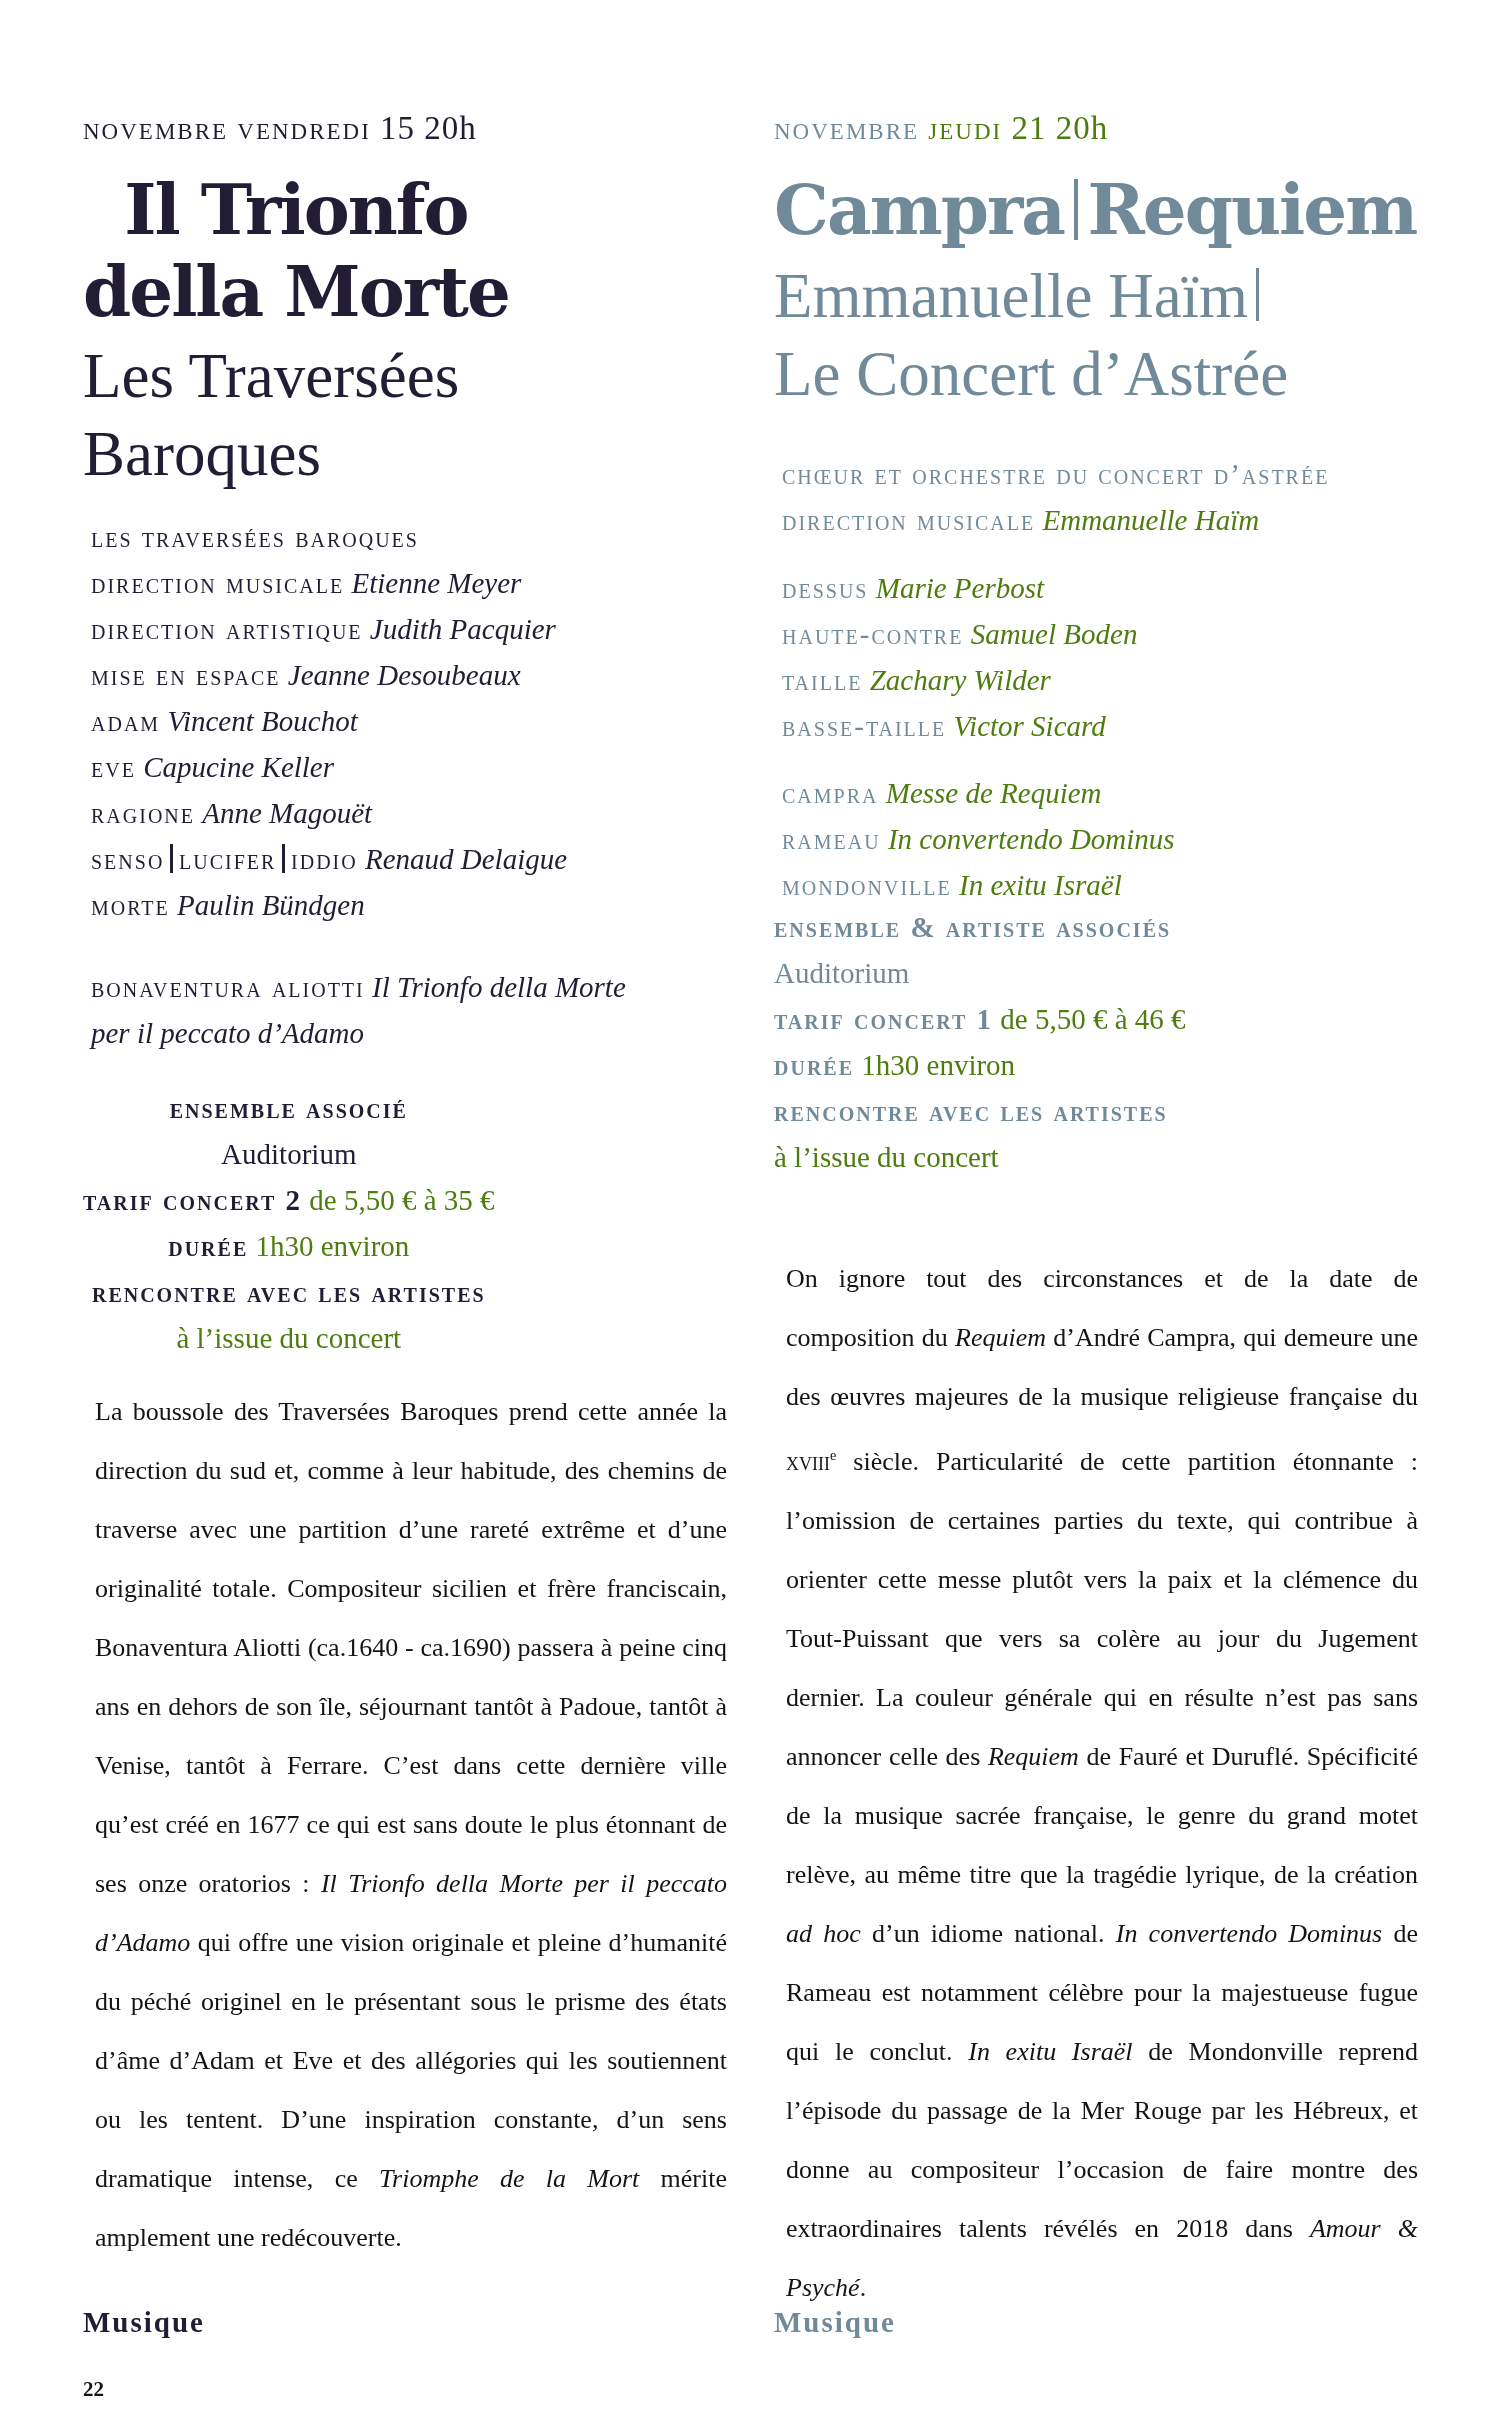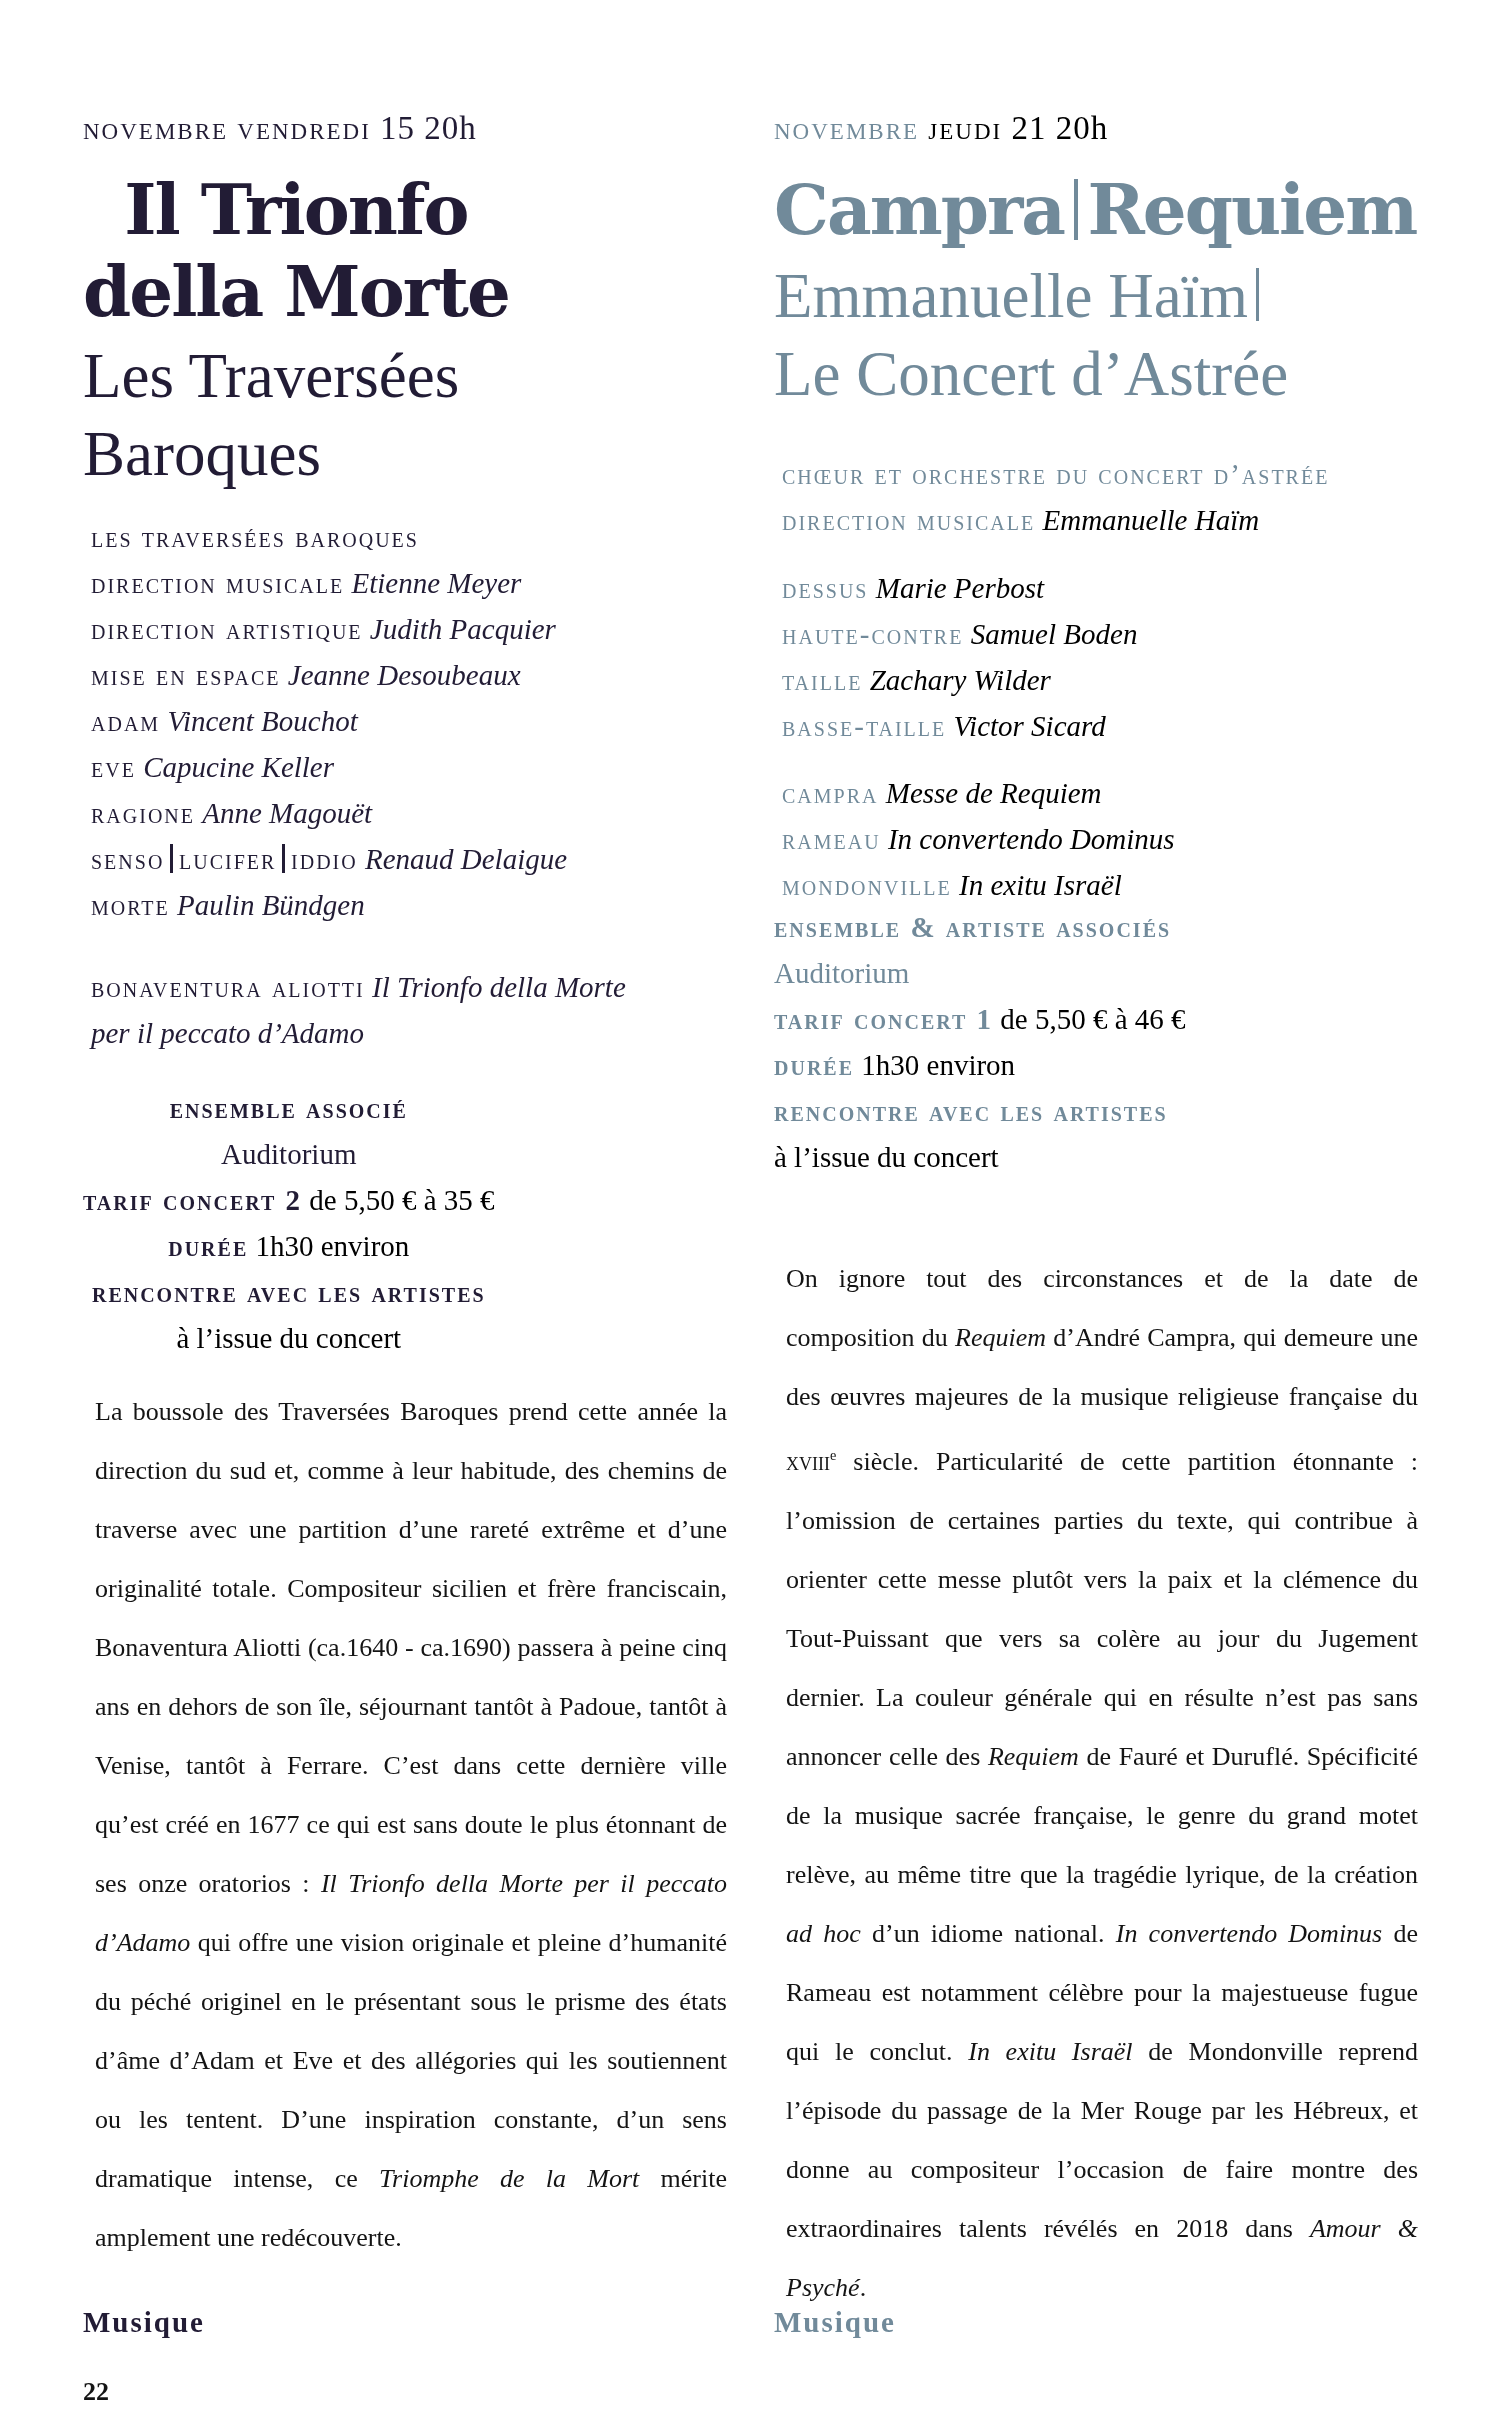--- a/index.html
+++ b/index.html
@@ -2,21 +2,21 @@
 <html><head>
   <meta charset="utf-8">
   <style>
     html, body { margin: 0; padding: 0; background: #ffffff; }
     body { width: 1505px; height: 2431px; position: relative; overflow: hidden;
            font-family: "Liberation Serif", "DejaVu Serif", serif; color: #1a1a1a; }
     .col { position: absolute; top: 0; }
     .col-left { left: 83px; width: 632px; color: #221c35; }
     .col-right { left: 774px; width: 632px; }
     .muted { color: #718a9a; }
-    .black { color: #000000; }
+    .black { color: #4d7c0f; }
 
     .date { position: absolute; top: 110px; font-size: 33px; letter-spacing: 1px; white-space: nowrap; }
     .date .sc { font-variant: small-caps; text-transform: lowercase; letter-spacing: 2px; }
 
     .title { position: absolute; top: 169px; font-family: "DejaVu Serif", serif; font-weight: bold;
              font-size: 69px; line-height: 82px; letter-spacing: -2px; margin: 0; text-align: center; }
     .subtitle { position: absolute; font-size: 63px; line-height: 78px; margin: 0; font-weight: normal; }
 
     .credits { position: absolute; font-size: 29px; line-height: 46px; margin: 8px; padding: 0; list-style: none; }
     .credits li { white-space: nowrap; }
@@ -27,21 +27,21 @@
     .info { position: absolute; font-size: 29px; line-height: 46px; }
     .info .lbl { font-variant: small-caps; text-transform: lowercase; font-weight: bold; letter-spacing: 2px; }
     .info .it { }
     .info div { white-space: nowrap; }
 
     .body { position: absolute; font-size: 26px; line-height: 59px; text-align: justify; margin: 12px; color: #141414; }
     .body em { font-style: italic; }
     .sc-inline { font-variant: small-caps; text-transform: lowercase; }
 
     .section { position: absolute; font-weight: bold; font-size: 29px; letter-spacing: 2px; }
-    .page-num { position: absolute; left: 83px; top: 2377px; font-weight: bold; font-size: 26px; color: #141414; }
+    .page-num { position: absolute; left: 83px; top: 2377px; font-weight: bold; font-size: 21px; color: #141414; }
   </style>
 </head>
 <body>
 
 <div class="col col-left">
   <div class="date">
     <span class="sc">Novembre</span>
     <span class="sc">Vendredi</span>
     <span>15</span>
     <span>20h</span>

